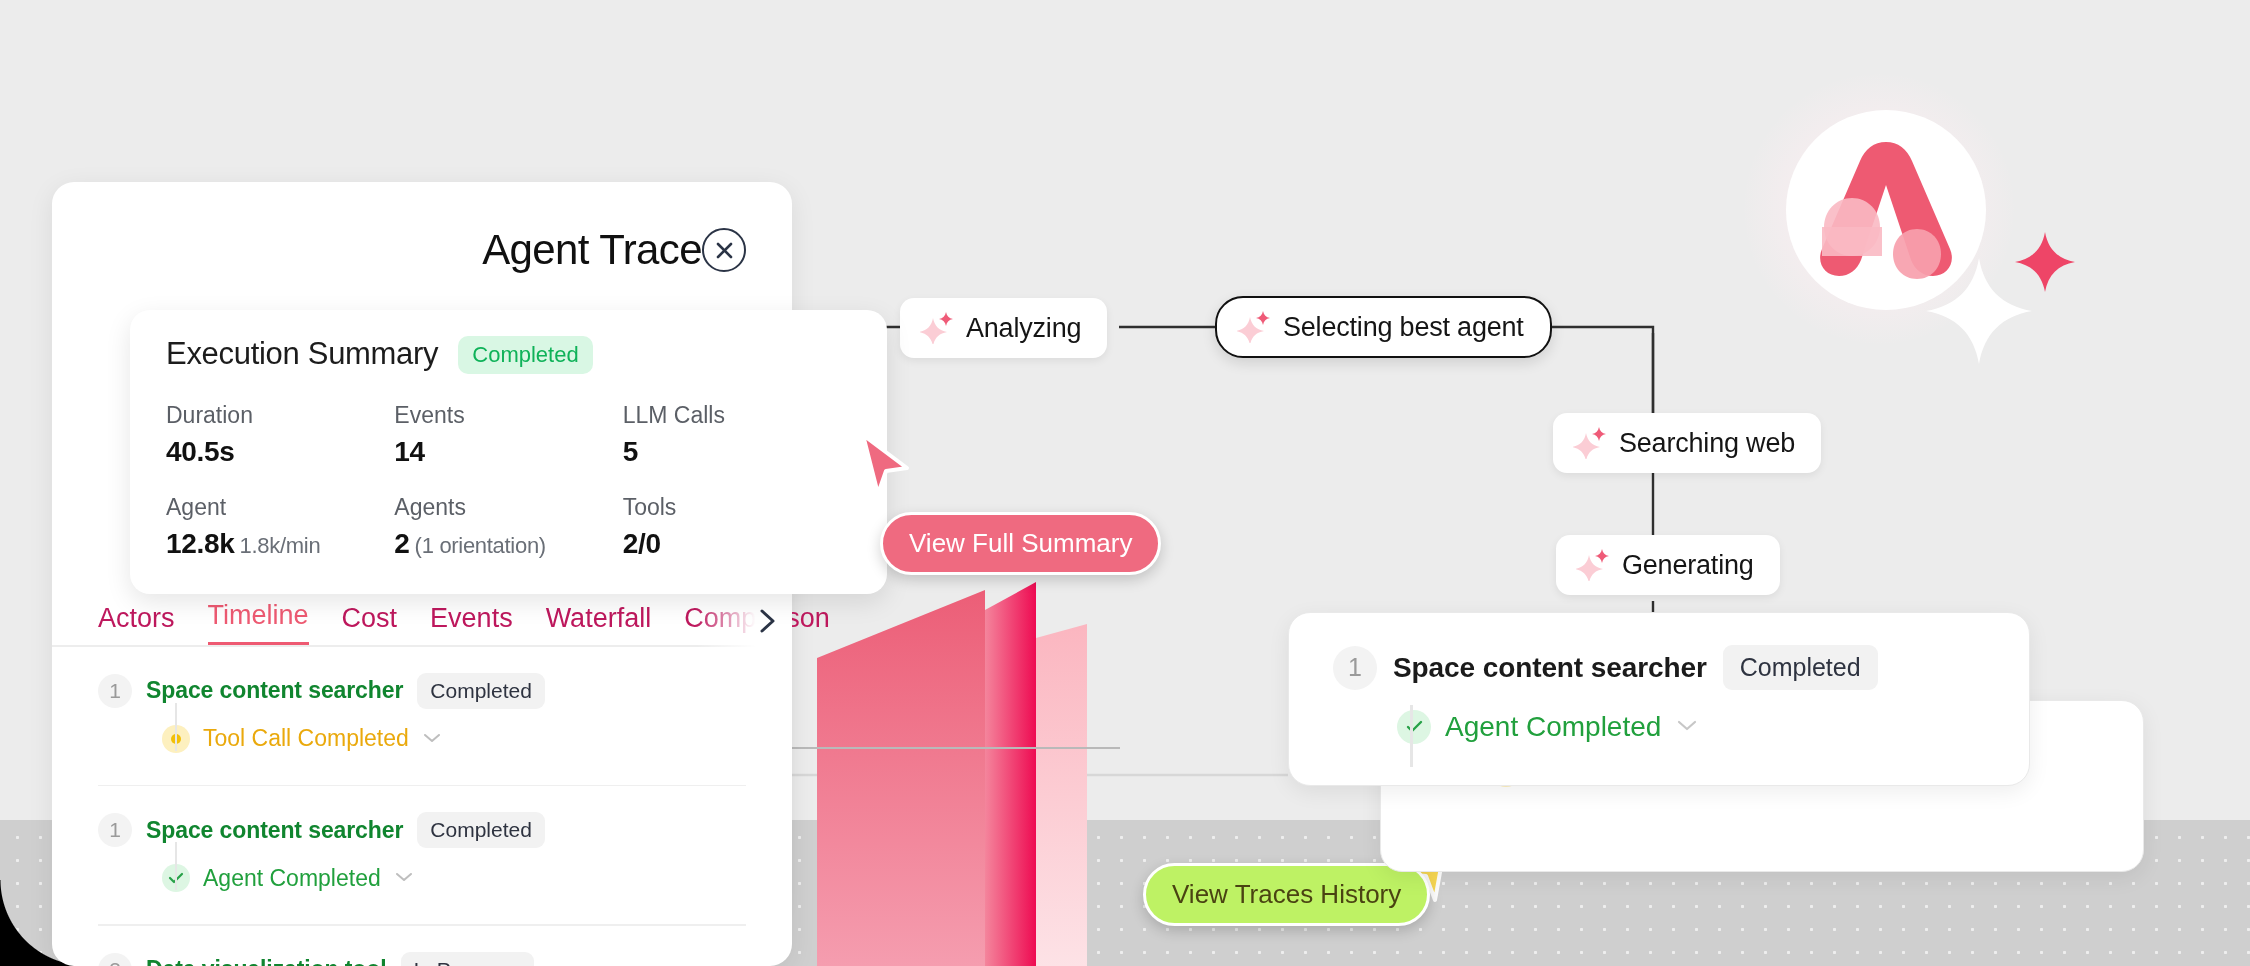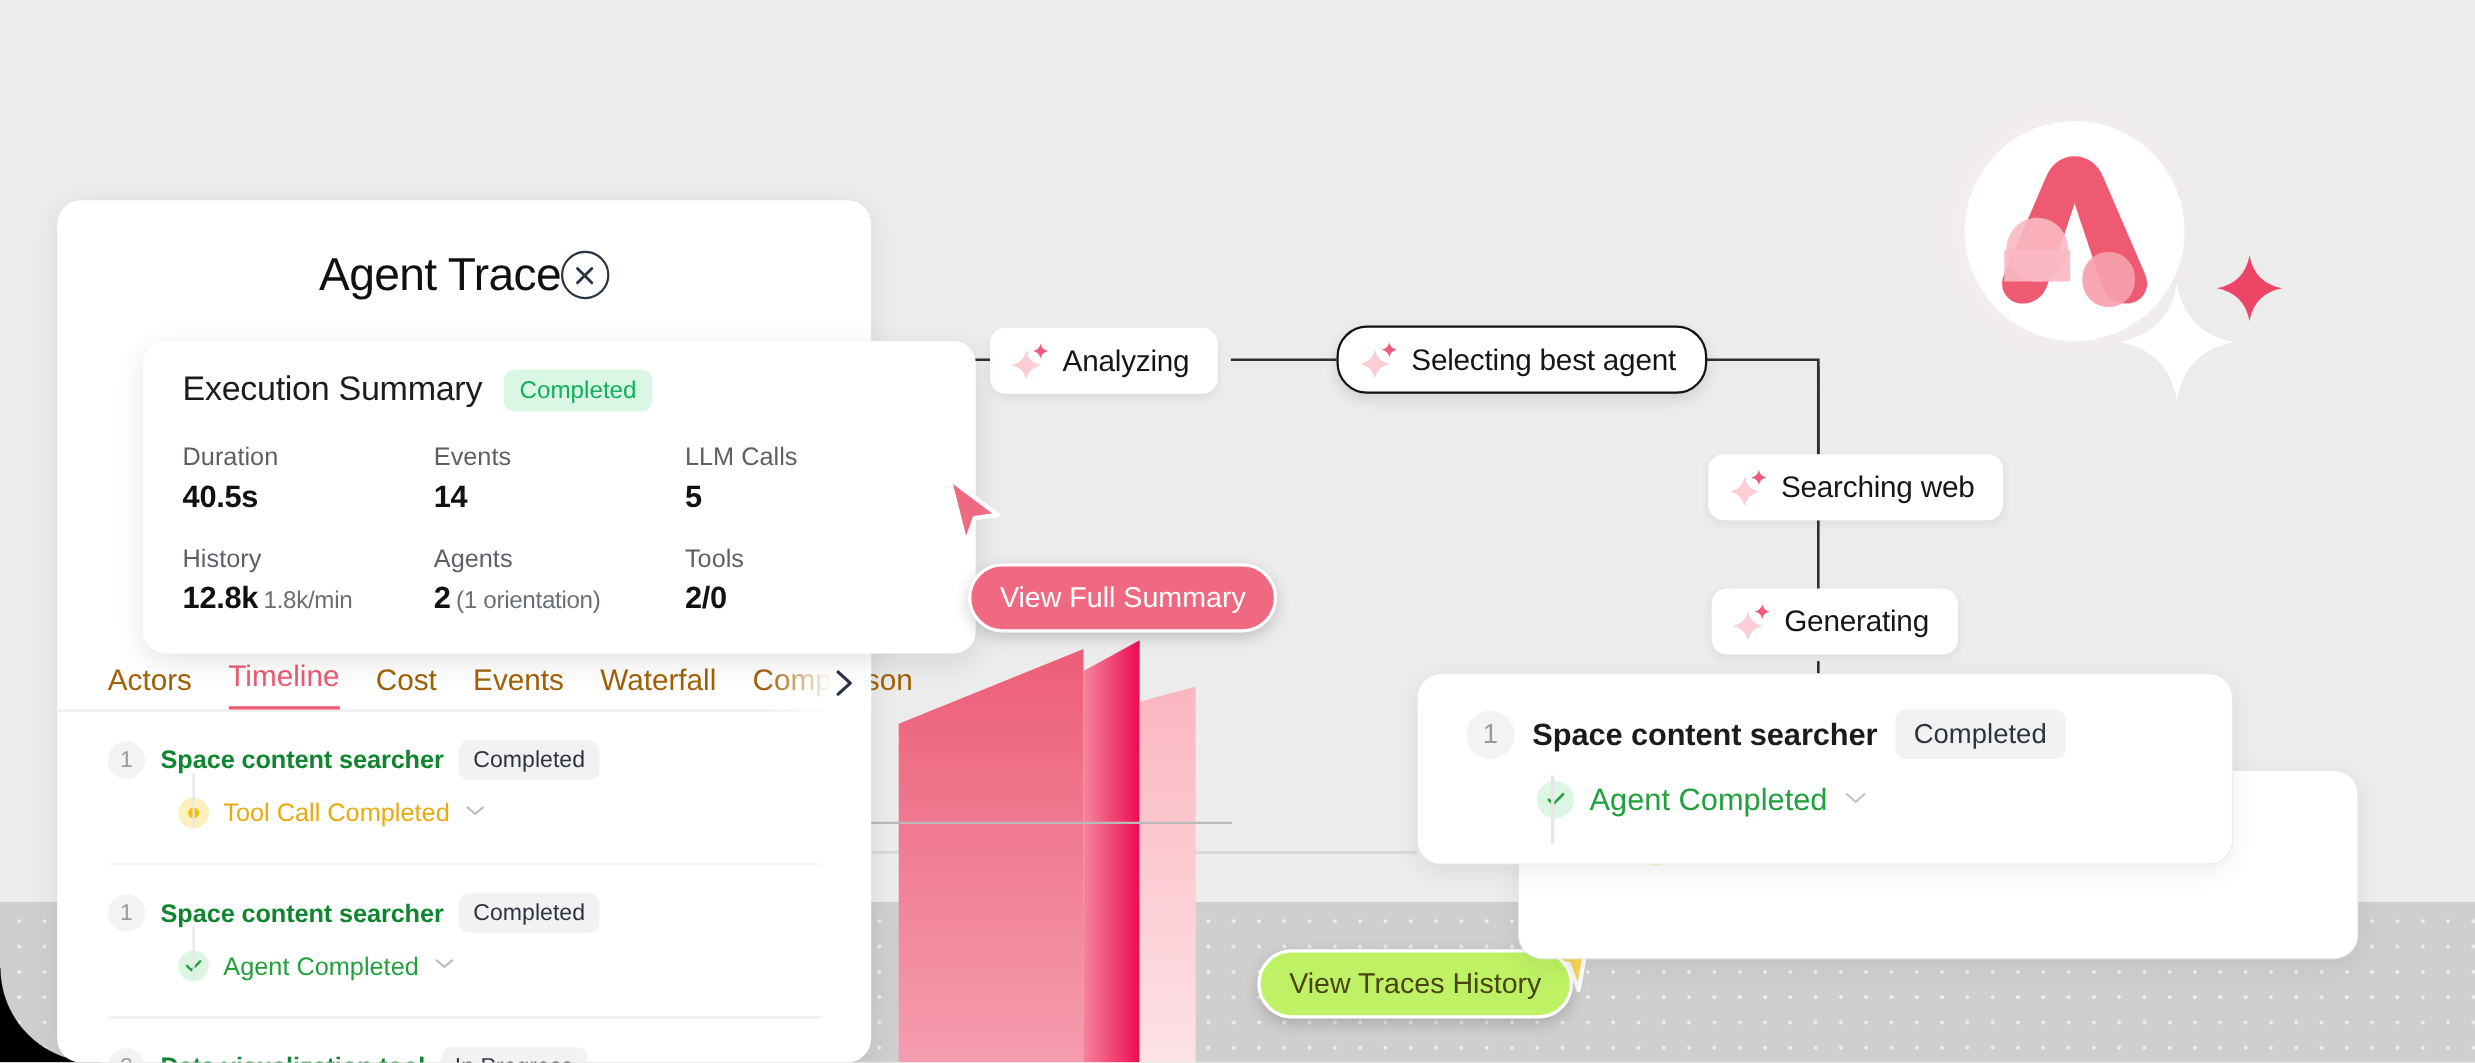--- a/index.html
+++ b/index.html
@@ -70,36 +70,36 @@
     position:absolute;left:86px;top:320px;width:700px;height:600px;
     background:#fff;border-radius:22px;box-shadow:0 4px 16px rgba(0,0,0,.06);
   }
   .panel{
     position:absolute;left:52px;top:182px;width:740px;height:784px;
     background:#fff;border-radius:22px;
     box-shadow:0 6px 26px rgba(0,0,0,.08);
     overflow:hidden;
   }
   .panel-head{
-    display:flex;align-items:center;justify-content:center;
+    display:flex;align-items:center;justify-content:flex-end;
     padding:44px 46px 0 46px;
   }
   .panel-title{font-size:42px;color:#101010;letter-spacing:-.6px;}
   .close-btn{
     width:40px;height:40px;border-radius:50%;border:2.6px solid #2b3446;
     display:flex;align-items:center;justify-content:center;cursor:pointer;
   }
 
   
   .tabs-wrap{position:absolute;left:52px;top:600px;width:740px;}
   .tabs{
     display:flex;align-items:flex-end;gap:33px;padding:0 46px;
     position:relative;
   }
-  .tab{font-size:27px;color:#a16207;padding-bottom:11px;cursor:pointer;white-space:nowrap;}
+  .tab{font-size:27px;color:#be185d;padding-bottom:11px;cursor:pointer;white-space:nowrap;}
   .tab.active{color:#ee5a72;border-bottom:3.5px solid #ee5a72;}
   .tabs-fade{
     position:absolute;right:0;top:0;width:96px;height:48px;
     background:linear-gradient(to right, rgba(255,255,255,0), #fff 62%);
     pointer-events:none;
   }
   .tabs-chev{position:absolute;right:13px;top:6px;cursor:pointer;}
   .tabs-rule{height:1.5px;background:#ededed;margin:0 0 0 0;}
 
   
@@ -372,21 +372,21 @@
       </div>
       <div>
         <div class="exec-k">Events</div>
         <div class="exec-v"><span>14</span><small></small></div>
       </div>
       <div>
         <div class="exec-k">LLM Calls</div>
         <div class="exec-v"><span>5</span><small></small></div>
       </div>
       <div>
-        <div class="exec-k">History</div>
+        <div class="exec-k">Agent</div>
         <div class="exec-v"><span>12.8k</span><small>1.8k/min</small></div>
       </div>
       <div>
         <div class="exec-k">Agents</div>
         <div class="exec-v"><span>2</span><small>(1 orientation)</small></div>
       </div>
       <div>
         <div class="exec-k">Tools</div>
         <div class="exec-v"><span>2/0</span><small></small></div>
       </div>

